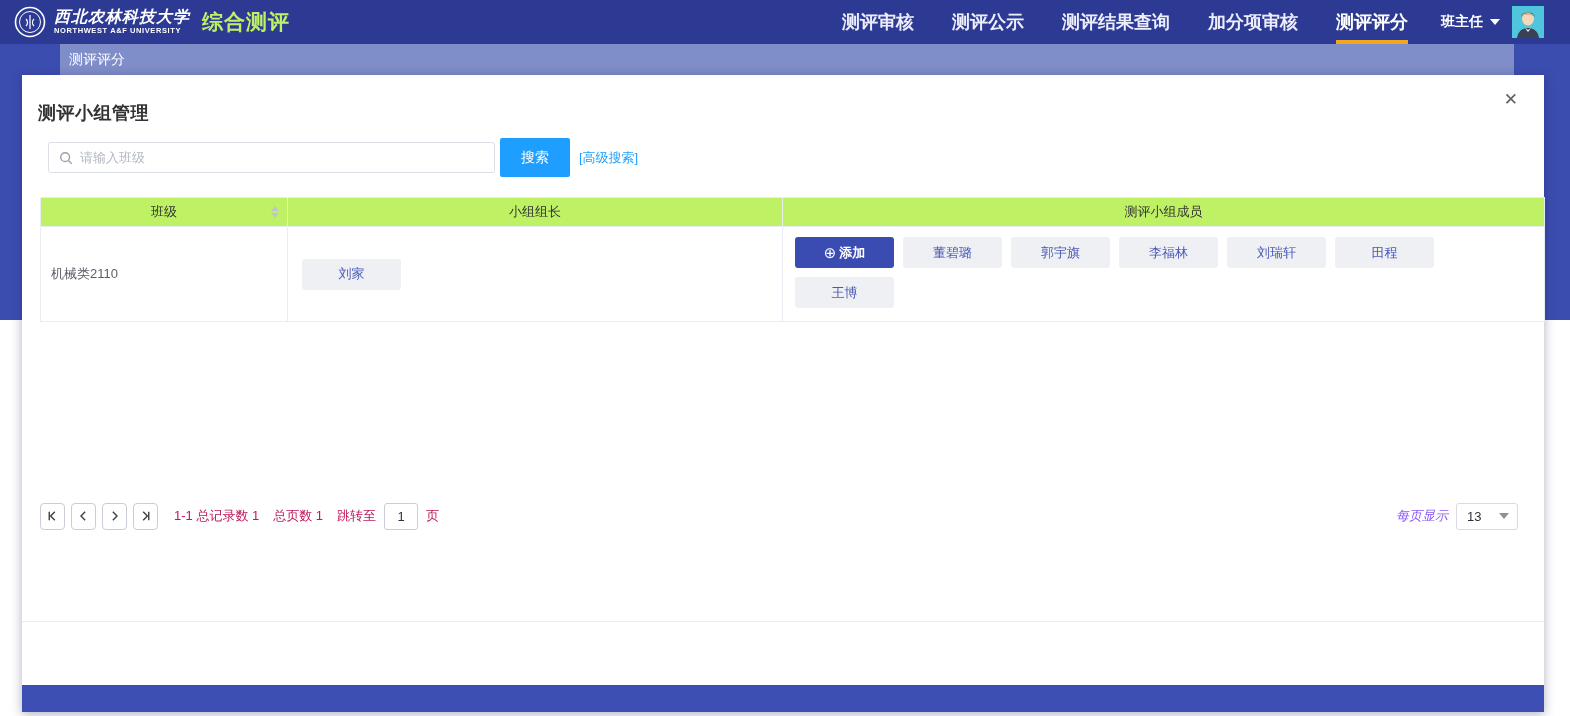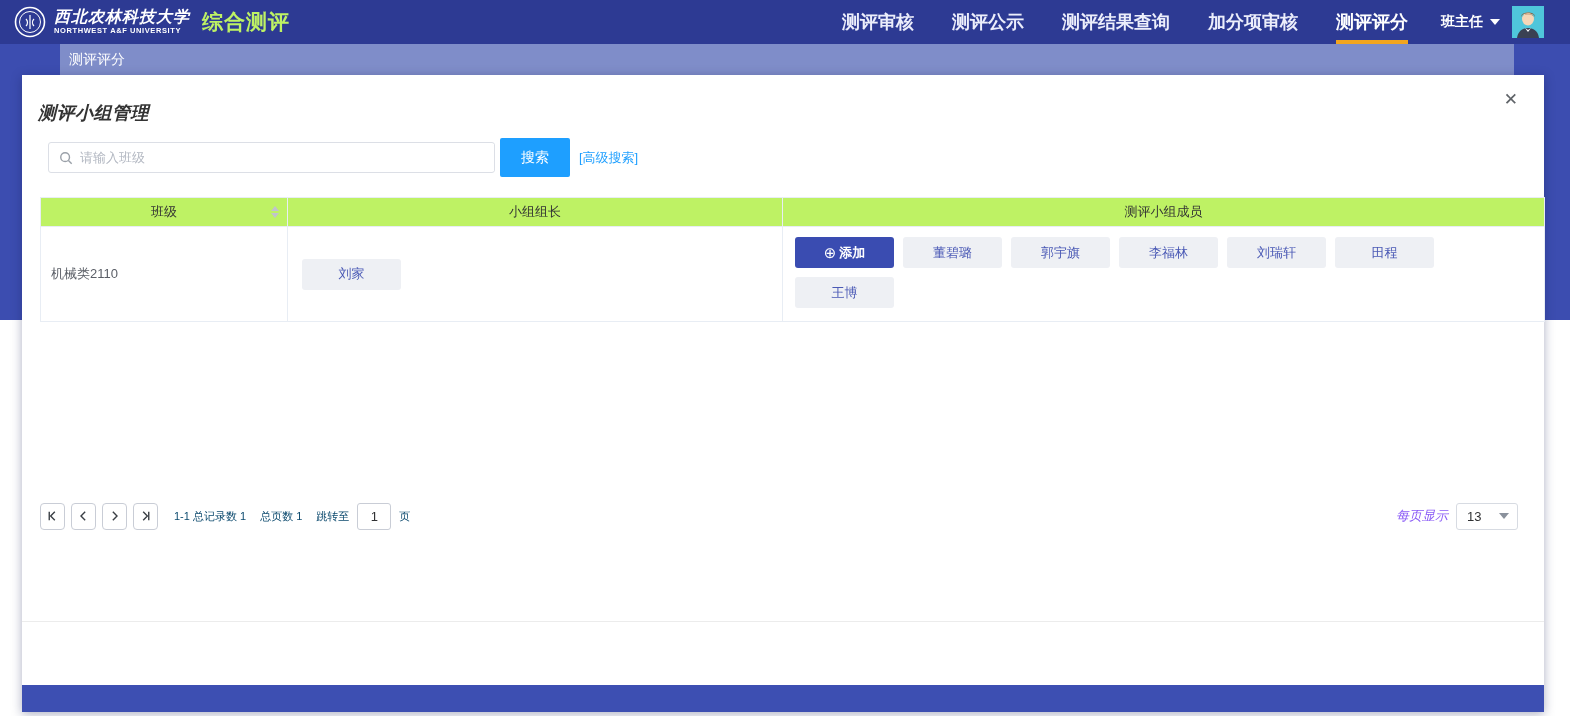--- a/index.html
+++ b/index.html
@@ -24,21 +24,21 @@
   .role { display:flex; align-items:center; color:#fff; font-size:14px; font-weight:bold; margin:0 10px 0 14px; cursor:pointer; }
   .caret-down { display:inline-block; width:0; height:0; border-left:5px solid transparent; border-right:5px solid transparent; border-top:6px solid #fff; margin-left:7px; }
   .avatar { width:32px; height:32px; margin:6px 26px 0 2px; flex:0 0 auto; cursor:pointer; }
 
   
   .subnav { position:absolute; left:60px; top:44px; width:1454px; height:31px; background:#7F8DC9; color:#fff; font-size:14px; display:flex; align-items:center; padding-left:9px; z-index:4; }
 
   
   .modal { position:absolute; left:22px; top:75px; width:1522px; height:637px; background:#fff; box-shadow:0 2px 10px rgba(20,30,80,.35); z-index:6; }
   .close-btn { position:absolute; right:26px; top:16px; font-size:17px; color:#5f6368; cursor:pointer; line-height:1; }
-  .modal-title { position:absolute; left:16px; top:26px; font-size:18px; font-weight:bold; color:#333; letter-spacing:0.5px;font-style:italic; }
+  .modal-title { position:absolute; left:16px; top:26px; font-size:18px; font-weight:bold; color:#333; letter-spacing:0.5px; }
 
   .search-row { position:absolute; left:26px; top:67px; height:31px; display:flex; align-items:center; }
   .search-box { width:447px; height:31px; border:1px solid #dcdfe6; border-radius:3px; display:flex; align-items:center; background:#fff; }
   .search-box svg { margin:0 7px 0 10px; flex:0 0 auto; }
   .search-box input { border:none; outline:none; flex:1; font-size:13px; color:#333; height:27px; font-family:inherit; }
   .search-box input::placeholder { color:#b3b8c2; }
   .btn-search { width:70px; height:39px; background:#1E9FFF; color:#fff; border:none; border-radius:2px; font-size:14px; margin-left:5px; cursor:pointer; font-family:inherit; }
   .adv-link { color:#1E9FFF; font-size:13px; margin-left:9px; text-decoration:none; cursor:pointer; }
 
   
@@ -57,21 +57,21 @@
   .cell-leader { width:495px; display:flex; align-items:center; padding-left:14px; }
   .cell-members { flex:1; padding:10px 0 4px 12px; }
   .chip-row { display:flex; margin-bottom:9px; }
   .chip { width:99px; height:31px; border:none; border-radius:3px; background:#EEF0F4; color:#4A59B5; font-size:13px; margin-right:9px; cursor:pointer; font-family:inherit; display:flex; align-items:center; justify-content:center; }
   .chip-primary { background:#3A4CB1; color:#fff; font-weight:bold; }
   .chip-primary .plus { font-size:15px; font-weight:normal; margin-right:3px; line-height:1; }
 
   
   .pager { position:absolute; left:18px; right:26px; top:427px; height:28px; display:flex; align-items:center; }
   .pg-btn { width:25px; height:27px; border:1px solid #c9cdd6; border-radius:4px; background:#fff; display:flex; align-items:center; justify-content:center; margin-right:6px; cursor:pointer; }
-  .pg-text { font-size:11px; color:#0c4a6e; margin-left:14px; }
+  .pg-text { font-size:13px; color:#be185d; margin-left:14px; }
   .pg-text.first { margin-left:10px; }
   .jump-input { width:34px; height:27px; border:1px solid #c9cdd6; border-radius:3px; text-align:center; font-size:13px; color:#303133; margin:0 8px; outline:none; font-family:inherit; }
   .pg-right { margin-left:auto; display:flex; align-items:center; }
   .per-label { font-size:13px; color:#8b5cf6;font-style:italic; }
   .per-select { width:62px; height:27px; border:1px solid #d7dbe2; border-radius:3px; margin-left:8px; display:flex; align-items:center; padding-left:10px; position:relative; font-size:13px; color:#303133; cursor:pointer; background:#fff; }
   .per-select .caret { position:absolute; right:8px; top:50%; transform:translateY(-50%); width:0; height:0; border-left:5px solid transparent; border-right:5px solid transparent; border-top:6px solid #8a919c; }
 
   .content-divider { position:absolute; left:0; right:0; top:546px; height:1px; background:#ececec; }
   .modal-footer { position:absolute; left:0; right:0; bottom:0; height:27px; background:#3D4FB2; }
 </style>

